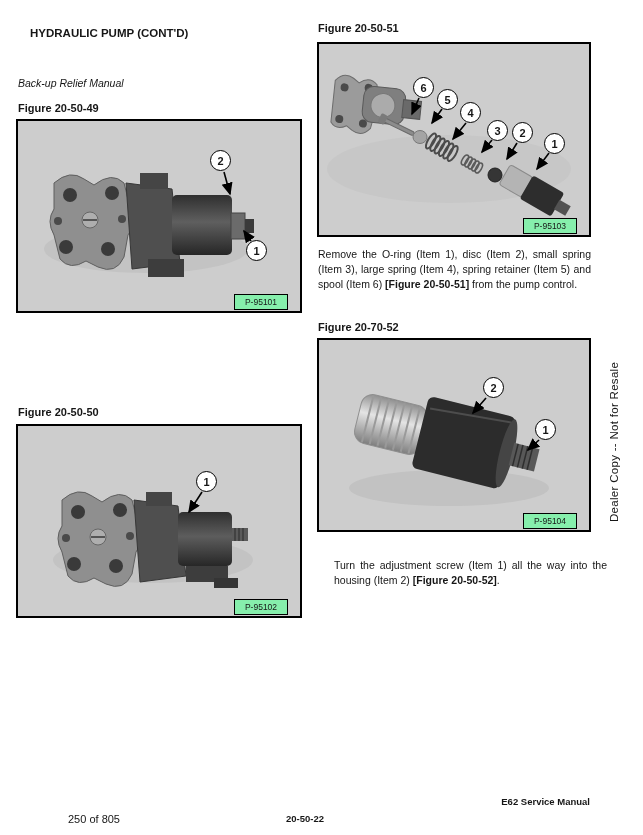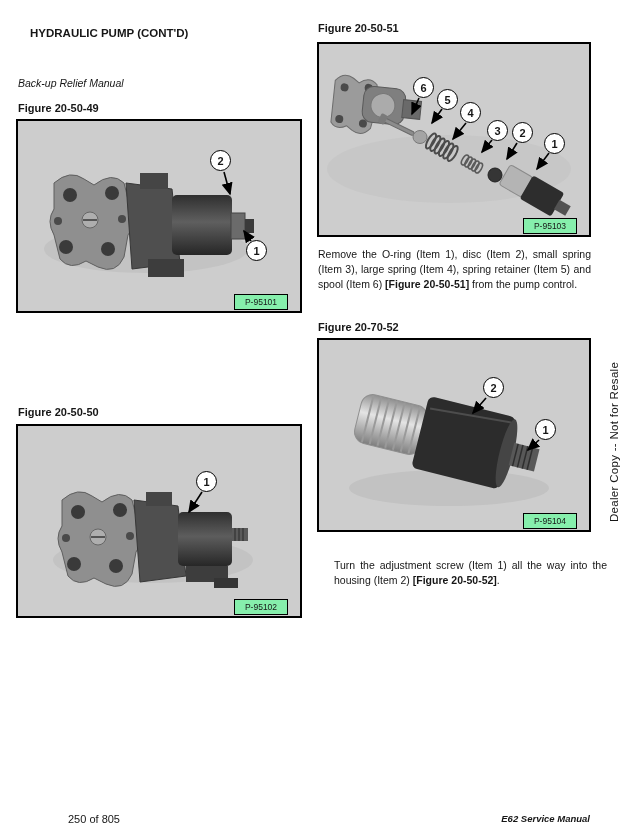--- a/index.html
+++ b/index.html
@@ -219,15 +219,16 @@
     <div class="photo-id">P-95104</div>
   </div>
 
   <p class="abs para" style="left:318px;top:542px;width:273px;margin:16px;">
     <span>Turn the adjustment screw (Item 1) all the way into the housing (Item 2) </span><span class="b">[Figure 20-50-52]</span><span>.</span>
   </p>
 
   <div class="watermark">Dealer Copy -- Not for Resale</div>
 
   <div class="abs footer" style="left:68px;top:813px;">250 of 805</div>
-  <div class="abs footer-bold" style="right:53px;top:813px;font-style:italic;">E62 Service Manual</div>
+  <div class="abs footer-bold" style="left:0;top:813px;width:610px;text-align:center;">20-50-22</div>
+  <div class="abs footer-bold" style="right:53px;top:796px;">E62 Service Manual</div>
 
 </div>
 
 </body></html>

